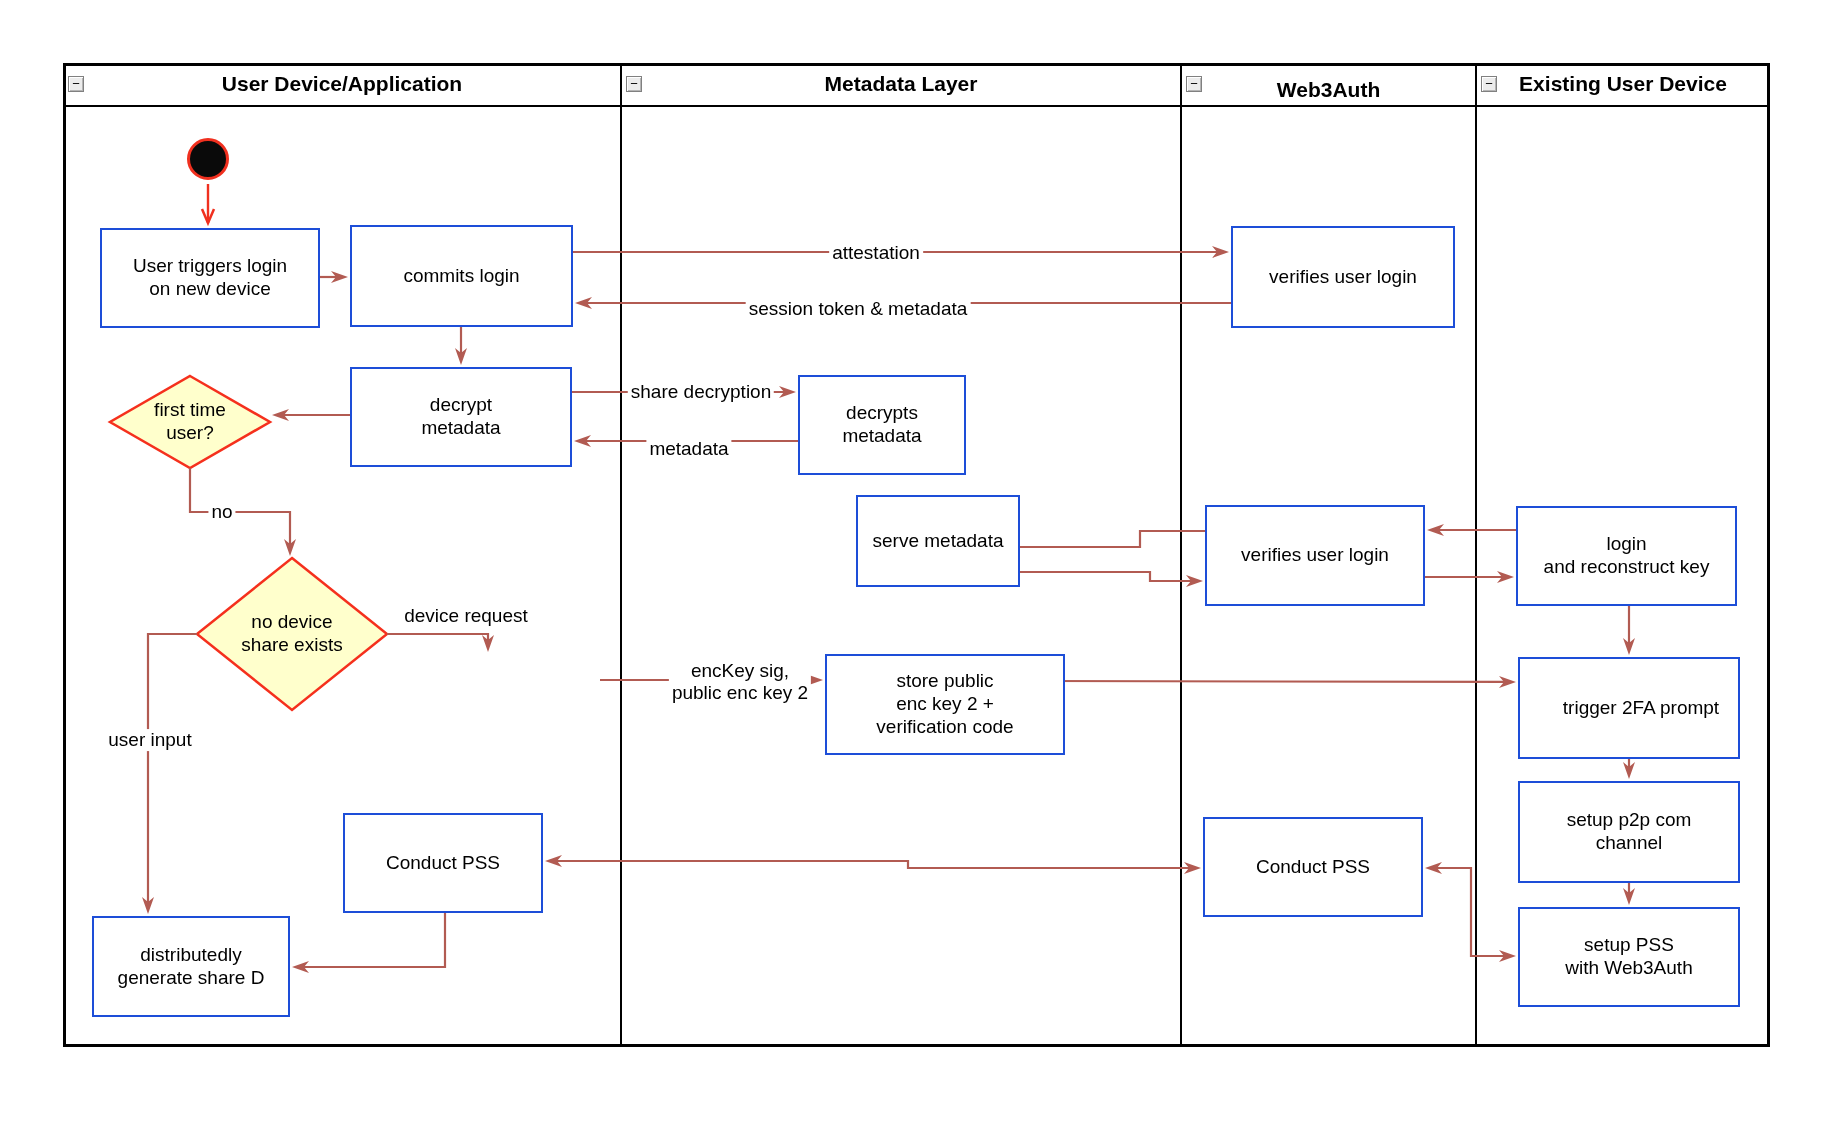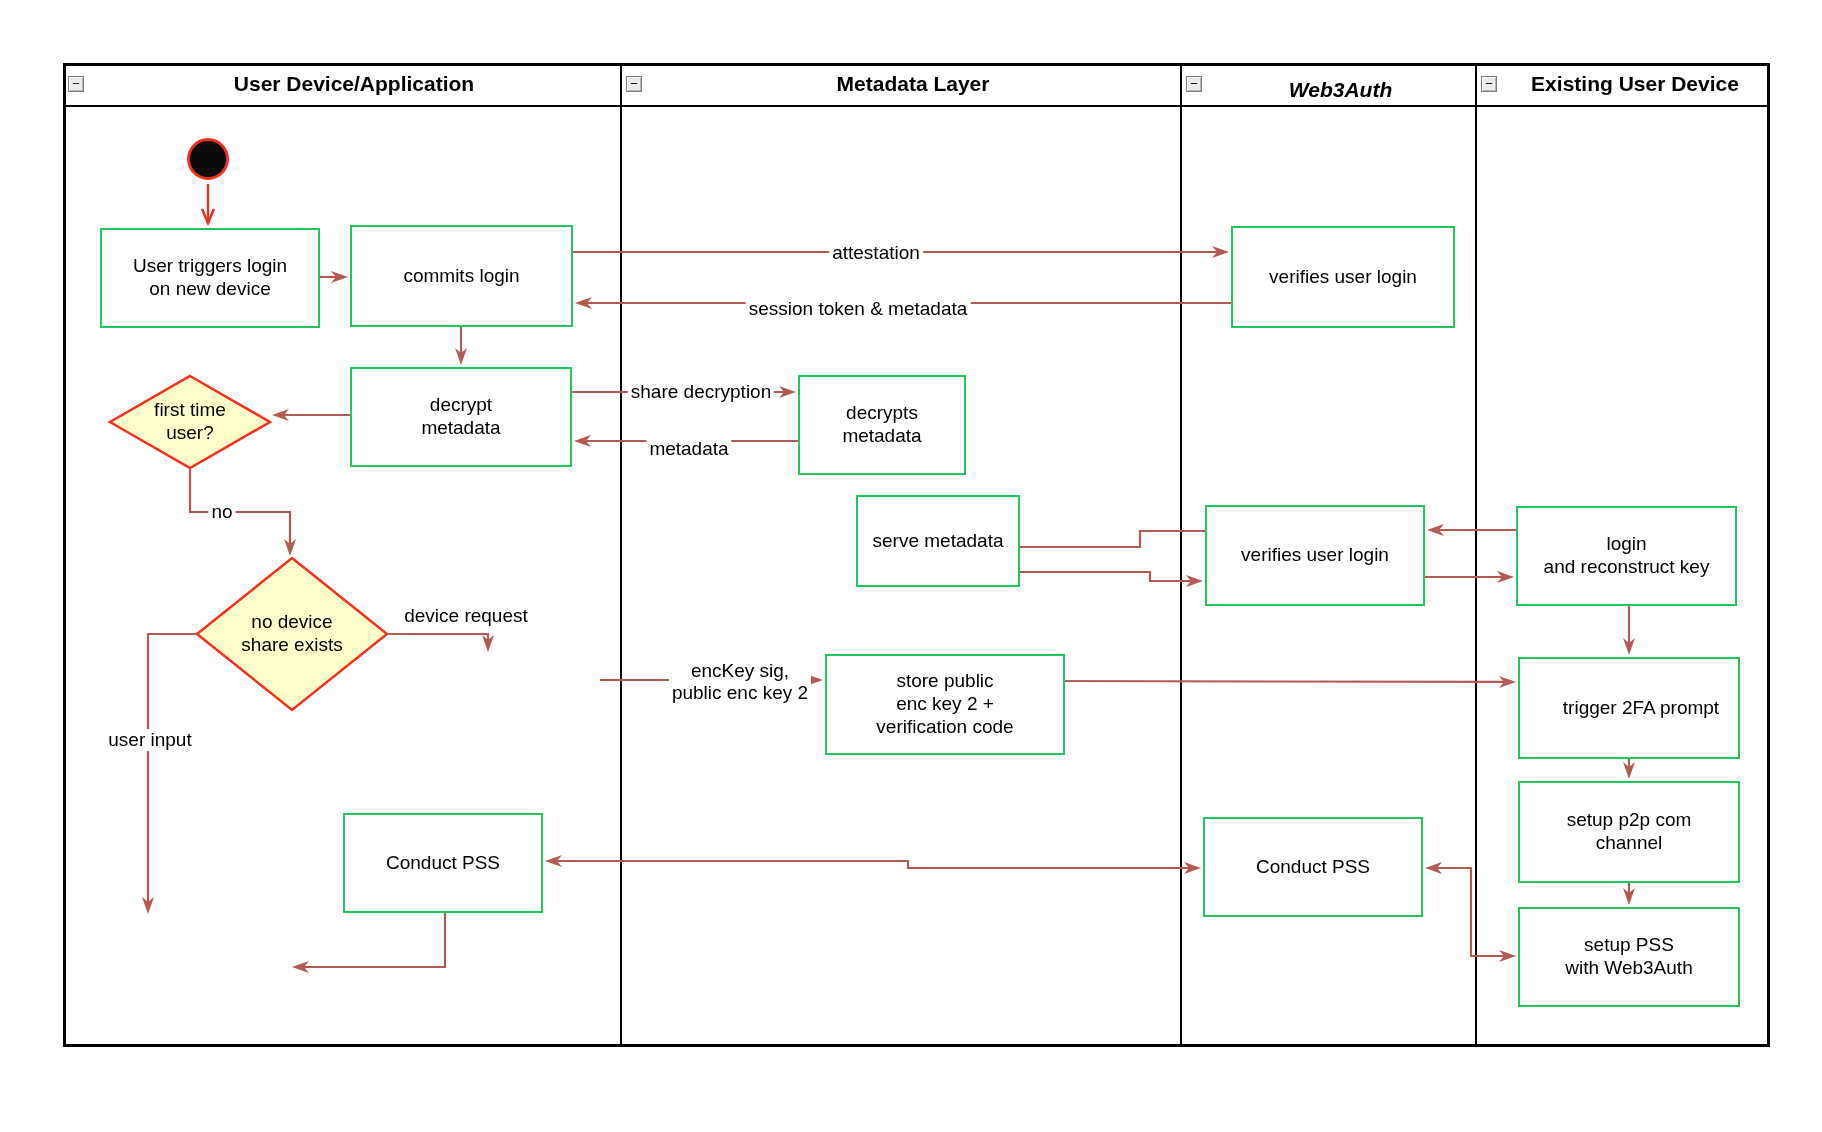--- a/index.html
+++ b/index.html
@@ -2,46 +2,46 @@
 <html><head>
 <meta charset="utf-8">
 <style>
   html,body{margin:0;padding:0;background:#ffffff;}
   #stage{position:relative;width:1822px;height:1132px;background:#fff;overflow:hidden;
          font-family:"Liberation Sans","DejaVu Sans",sans-serif;}
   .frame{position:absolute;border:3px solid #000;box-sizing:border-box;z-index:1;background:transparent;}
   .lane-divider{position:absolute;width:2px;background:#000;z-index:1;}
   .header-sep{position:absolute;height:2px;background:#000;z-index:1;}
   .lane-title{position:absolute;display:flex;align-items:center;justify-content:center;
-              font-weight:bold;font-size:21px;color:#000;z-index:3;margin-left:12px;}
+              font-weight:bold;font-size:21px;color:#000;z-index:3;}
   .collapse{position:absolute;width:16px;height:16px;background:#ececec;border:1px solid #808080;
             box-shadow:inset 1px 1px 0 #ffffff, inset -1px -1px 0 #b5b5b5;
             font-size:13px;line-height:14px;text-align:center;color:#000;z-index:4;box-sizing:border-box;}
   #edge-svg{position:absolute;left:0;top:0;z-index:2;}
   .node{position:absolute;display:flex;align-items:center;justify-content:center;text-align:center;
         font-size:19px;line-height:1.2;color:#000;white-space:pre-line;z-index:3;box-sizing:border-box;}
-  .node.box{background:#fff;border:2px solid #22c55e;}
+  .node.box{background:#fff;border:2px solid #1d4ed8;}
   .node.circle{border-radius:50%;}
   .node.diamond-label{background:transparent;z-index:3;}
   .elabel{position:absolute;transform:translate(-50%,-50%);background:#fff;padding:0 3px;
           font-size:19px;line-height:1.15;color:#000;text-align:center;white-space:pre-line;z-index:4;}
 </style>
 </head>
 <body>
 
 <div id="stage" style="width: 1822px; height: 1132px;">
     <div class="frame" style="left: 63px; top: 63px; width: 1707px; height: 984px;"></div>
     <div class="header-sep" style="left: 63px; top: 105px; width: 1707px; height: 2px;"></div>
     <div class="lane-title" style="left: 63px; top: 63px; width: 558px; height: 42px;">User Device/Application</div>
     <div class="collapse" style="left: 68px; top: 76px; width: 16px; height: 16px;">−</div>
     <div class="lane-divider" style="left: 620px; top: 63px; width: 2px; height: 984px;"></div>
     <div class="lane-title" style="left: 621px; top: 63px; width: 560px; height: 42px;">Metadata Layer</div>
     <div class="collapse" style="left: 626px; top: 76px; width: 16px; height: 16px;">−</div>
     <div class="lane-divider" style="left: 1180px; top: 63px; width: 2px; height: 984px;"></div>
-    <div class="lane-title" style="left: 1181px; top: 63px; width: 295px; height: 54px; font-style: italic;">Web3Auth</div>
+    <div class="lane-title" style="left: 1181px; top: 63px; width: 295px; height: 54px;">Web3Auth</div>
     <div class="collapse" style="left: 1186px; top: 76px; width: 16px; height: 16px;">−</div>
     <div class="lane-divider" style="left: 1475px; top: 63px; width: 2px; height: 984px;"></div>
     <div class="lane-title" style="left: 1476px; top: 63px; width: 294px; height: 42px;">Existing User Device</div>
     <div class="collapse" style="left: 1481px; top: 76px; width: 16px; height: 16px;">−</div>
     <svg id="edge-svg" width="1822" height="1132">
       <polygon points="190,376 270,422 190,468 110,422" fill="#FFFFCC" stroke="#F5301D" stroke-width="2.5"></polygon>
       <polygon points="292,558 387,634 292,710 197,634" fill="#FFFFCC" stroke="#F5301D" stroke-width="2.5"></polygon>
       <polyline points="202,209 208,223 214,209" fill="none" stroke="#F0301F" stroke-width="2.5"></polyline>
       <polyline points="208,184 208,223" fill="none" stroke="#F0301F" stroke-width="2.4"></polyline>
       <polygon points="348,277 331,283 336,277 331,271" fill="#B25B52" stroke="none"></polygon>
@@ -111,20 +111,22 @@
     <div class="node box" style="left: 825px; top: 654px; width: 240px; height: 101px;">store public
 enc key 2 +
 verification code</div>
     <div class="node box" style="left: 1518px; top: 657px; width: 222px; height: 102px; padding-left: 24px;">trigger 2FA prompt</div>
     <div class="node box" style="left: 1518px; top: 781px; width: 222px; height: 102px;">setup p2p com
 channel</div>
     <div class="node box" style="left: 1518px; top: 907px; width: 222px; height: 100px;">setup PSS
 with Web3Auth</div>
     <div class="node box" style="left: 343px; top: 813px; width: 200px; height: 100px;">Conduct PSS</div>
     <div class="node box" style="left: 1203px; top: 817px; width: 220px; height: 100px;">Conduct PSS</div>
+    <div class="node box" style="left: 92px; top: 916px; width: 198px; height: 101px;">distributedly
+generate share D</div>
     <div class="elabel" style="left: 876px; top: 253px;">attestation</div>
     <div class="elabel" style="left: 858px; top: 309px;">session token &amp; metadata</div>
     <div class="elabel" style="left: 701px; top: 392px;">share decryption</div>
     <div class="elabel" style="left: 689px; top: 449px;">metadata</div>
     <div class="elabel" style="left: 222px; top: 512px;">no</div>
     <div class="elabel" style="left: 466px; top: 616px;">device request</div>
     <div class="elabel" style="left: 712px; top: 682px; margin-left: 28px;">encKey sig,
 public enc key 2</div>
     <div class="elabel" style="left: 150px; top: 740px;">user input</div>
   </div>

